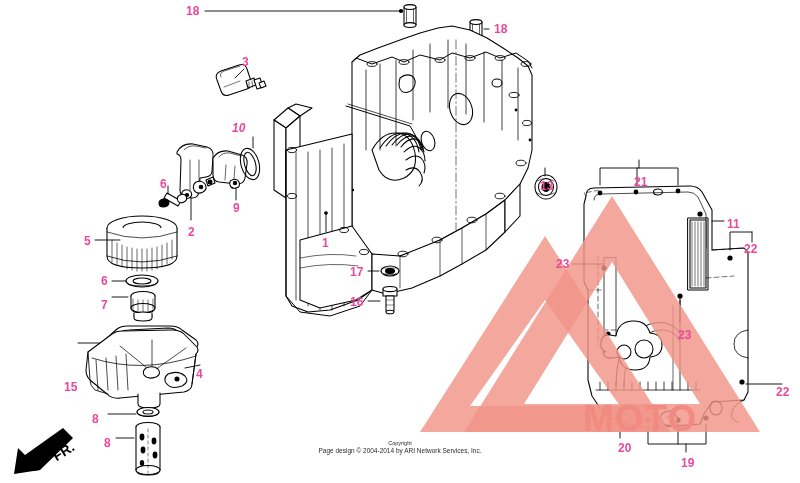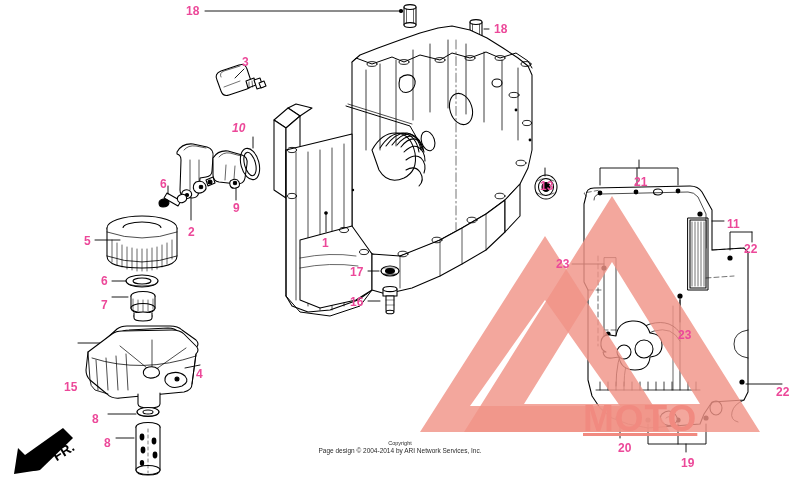--- a/index.html
+++ b/index.html
@@ -425,21 +425,21 @@
     <svg width="800" height="483" viewBox="0 0 800 483" xmlns="http://www.w3.org/2000/svg">
       <g fill="#F09488" fill-opacity="0.82">
 
         <path d="M612 196 L760 432 L464 432 Z
                  M612 262 L700 404 L524 404 Z" fill-rule="evenodd"></path>
 
         <path d="M545 236 L670 432 L420 432 Z
                  M545 300 L620 406 L470 406 Z" fill-rule="evenodd"></path>
       </g>
     </svg>
-    <div class="wm-text" id="wm-moto" style="left: 583px; top: 398px; color: rgb(241, 138, 128); text-decoration: underline;">MOTO</div>
+    <div class="wm-text" id="wm-moto" style="left: 583px; top: 398px; color: rgb(241, 138, 128);">MOTO</div>
   </div>
 
   <div class="layer" id="callout-layer">
       <div class="callout" style="left: 186px; top: 5px;">18</div>
       <div class="callout" style="left: 494px; top: 23px;">18</div>
       <div class="callout" style="left: 242px; top: 56px;">3</div>
       <div class="callout" style="left: 232px; top: 122px; font-style: italic;">10</div>
       <div class="callout" style="left: 540px; top: 140px; margin-top: 40px;">13</div>
       <div class="callout" style="left: 634px; top: 152px; margin-top: 24px;">21</div>
       <div class="callout" style="left: 160px; top: 178px;">6</div>

